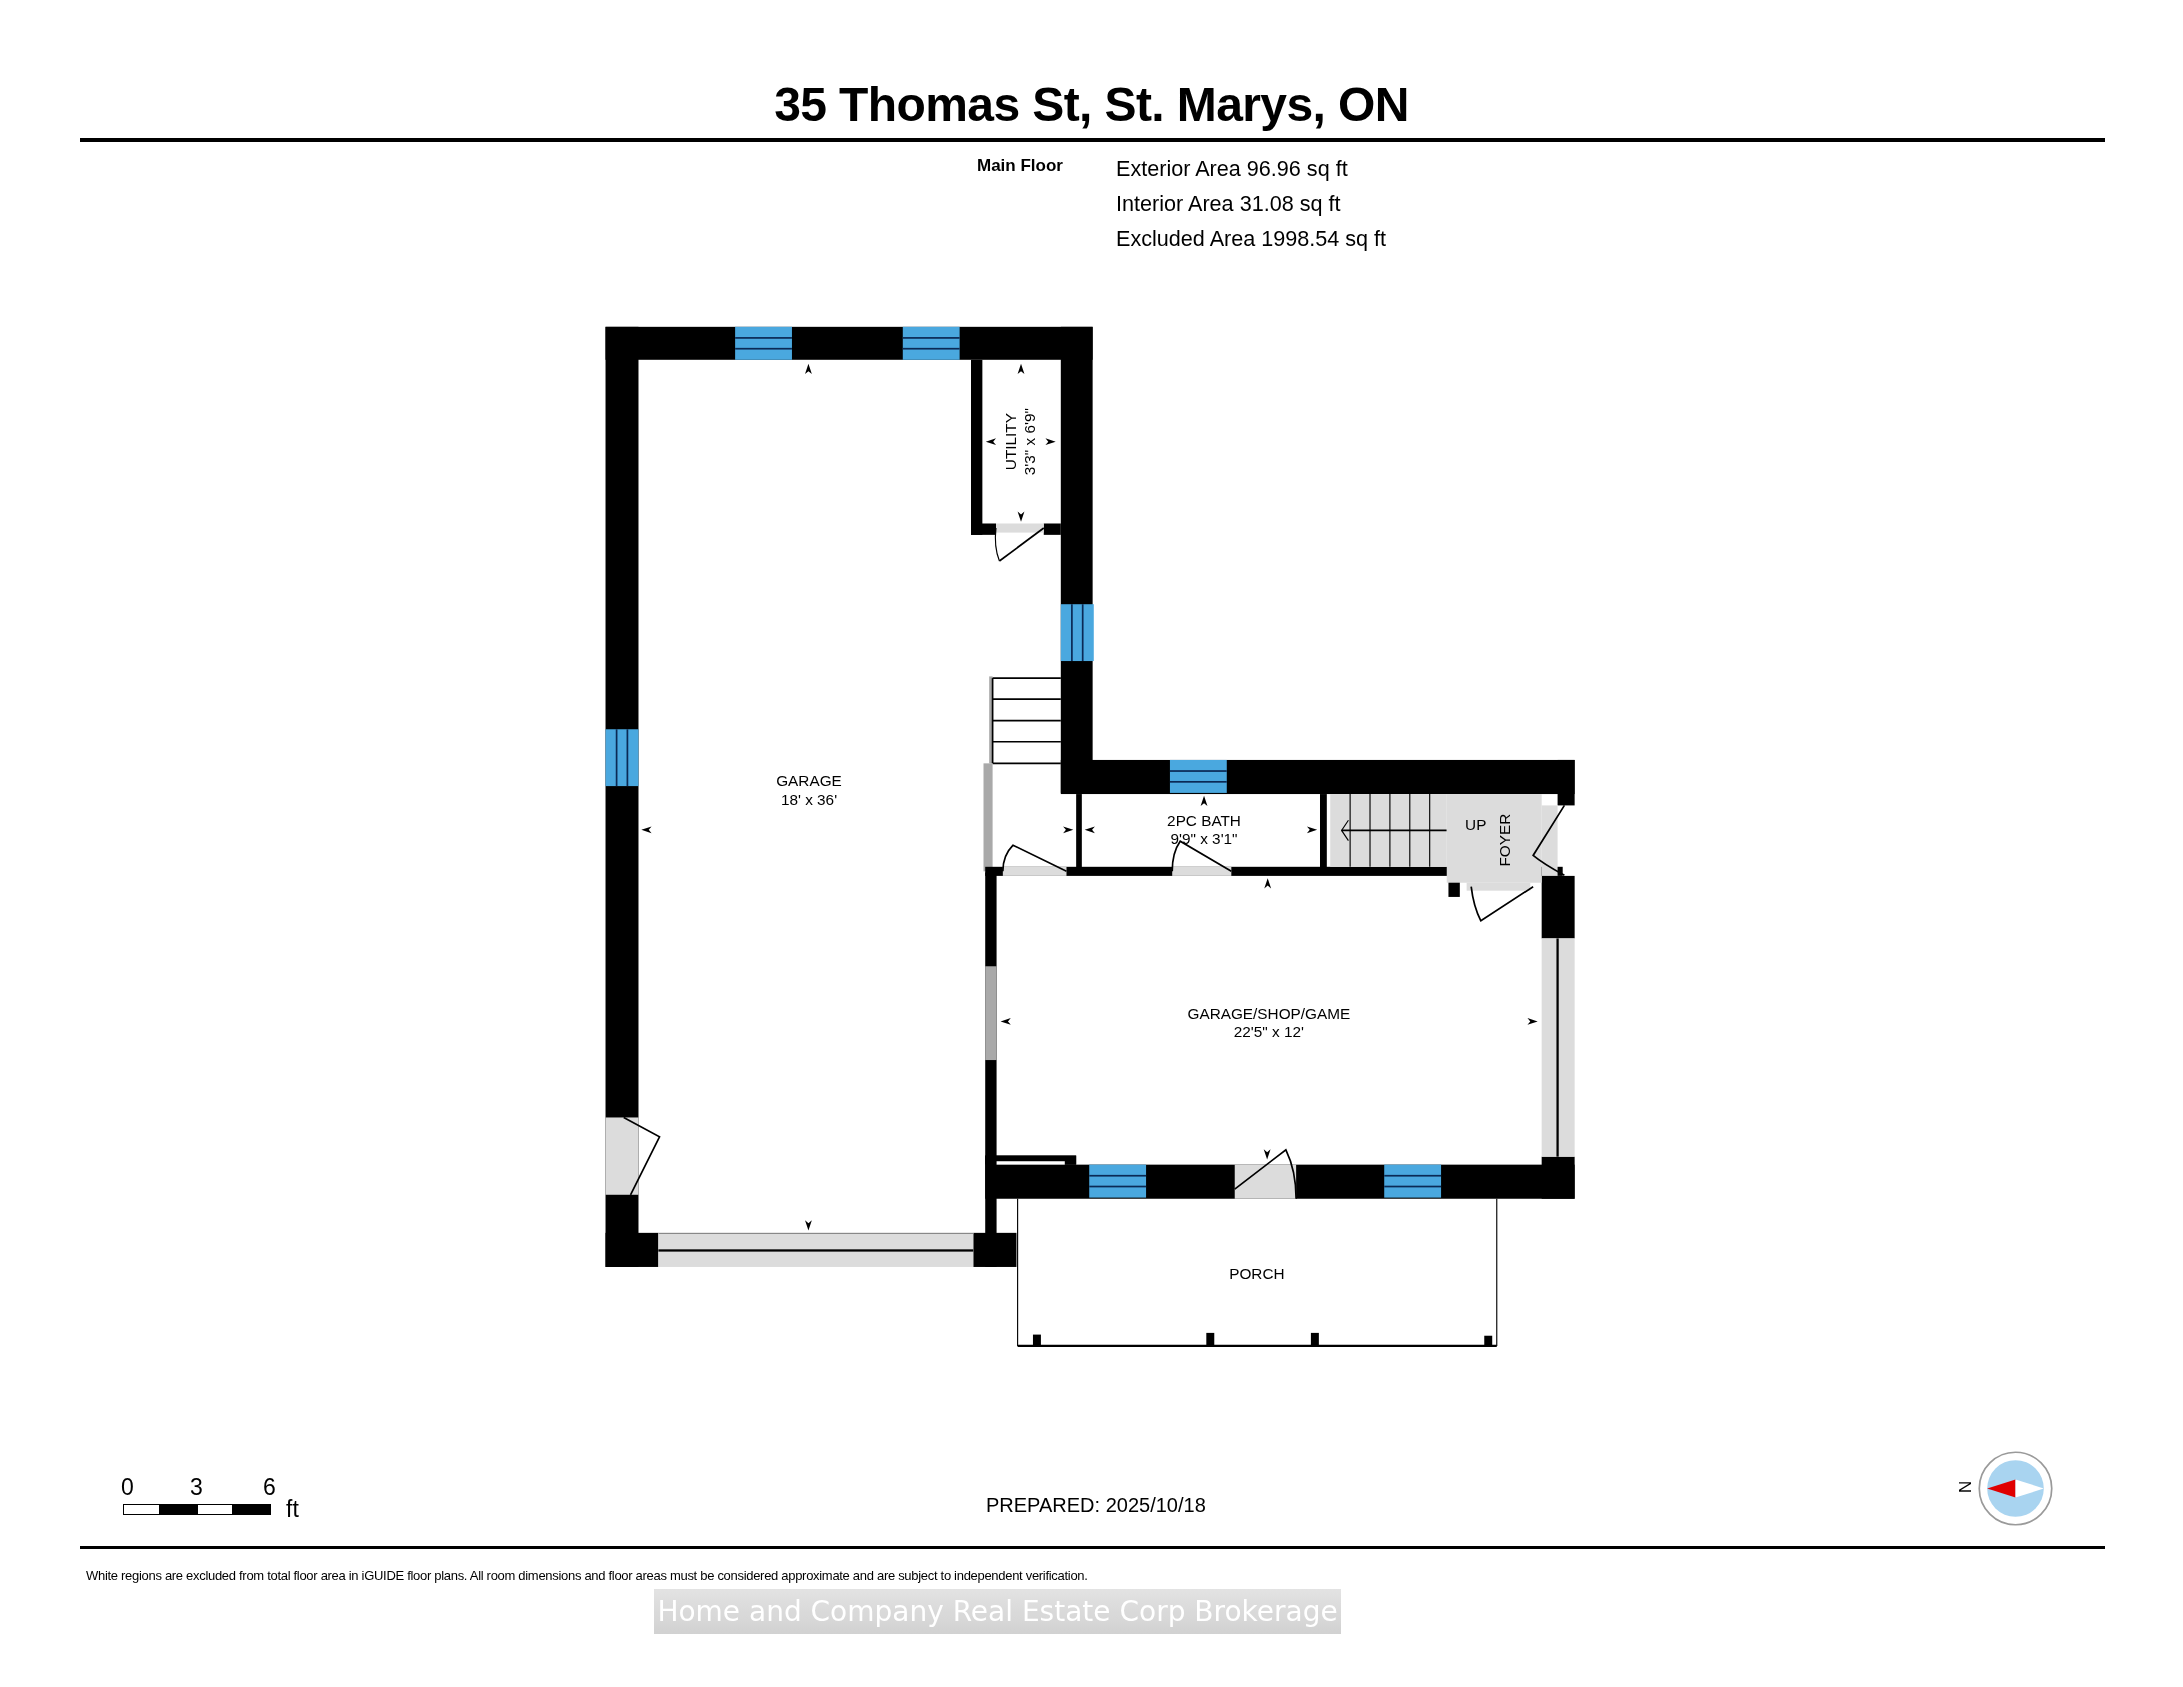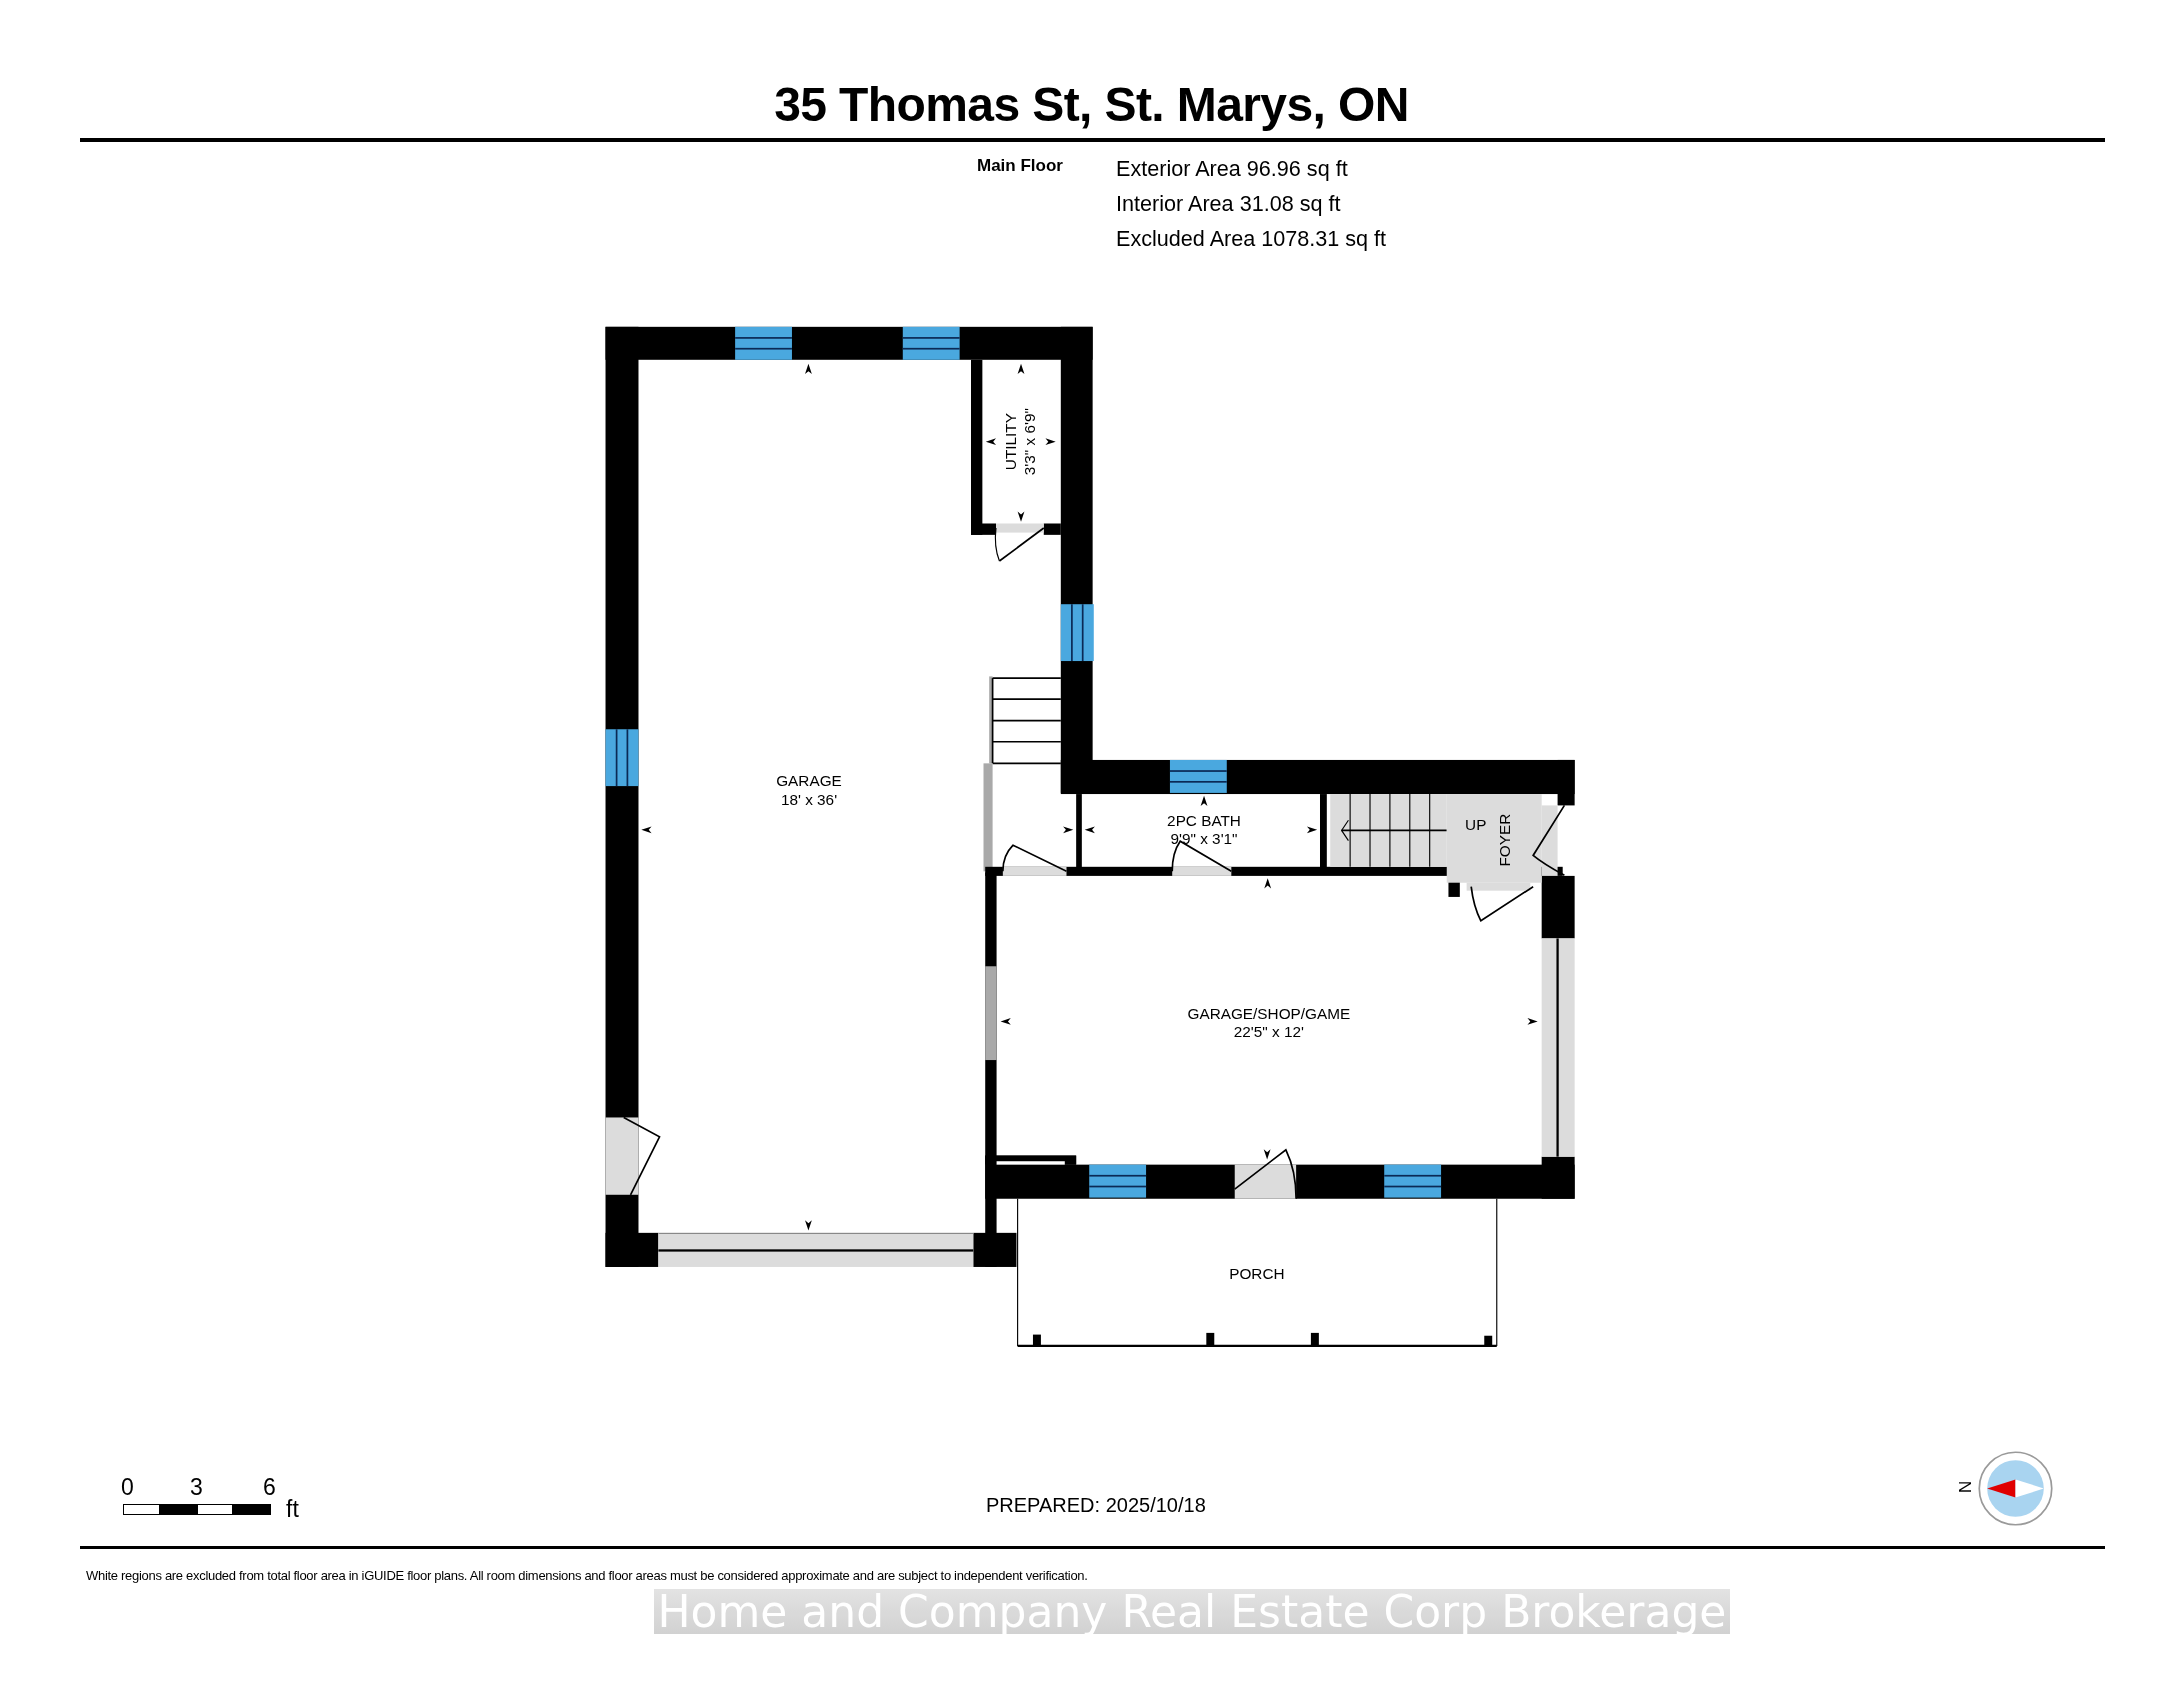--- a/index.html
+++ b/index.html
@@ -8,33 +8,33 @@
   .abs { position:absolute; }
   .title { left:0; width:2183px; top:77px; text-align:center; font-size:48px; font-weight:bold; letter-spacing:-0.6px; }
   .rule { background:#000; }
   .floor-label { font-size:17px; font-weight:bold; }
   .area-line { font-size:21.6px; }
   .plan { left:0; top:0; width:2183px; height:1687px; }
   .room-label { font-family:"Liberation Sans", sans-serif; font-size:27px; fill:#000; text-anchor:middle; }
   .scale-label { font-size:23px; }
   .prepared { font-size:20px; }
   .footer-note { font-size:13px; letter-spacing:-0.3px; }
-  .watermark { font-family:"DejaVu Sans", sans-serif; font-size:44px; color:#ffffff;
+  .watermark { font-family:"DejaVu Sans", sans-serif; font-size:28px; color:#ffffff;
                background:linear-gradient(#e2e2e2,#cfcfcf); padding:0 3.4px; line-height:45px; opacity:0.95; }
 </style>
 </head>
 <body>
 
 <div class="abs title">35 Thomas St, St. Marys, ON</div>
 <div class="abs rule" style="left:80px; top:138px; width:2025px; height:4px;"></div>
 
 <div class="abs floor-label" style="left:977px; top:156px;">Main Floor</div>
 <div class="abs area-line" style="left:1116px; top:156px;">Exterior Area 96.96 sq ft</div>
 <div class="abs area-line" style="left:1116px; top:191px;">Interior Area 31.08 sq ft</div>
-<div class="abs area-line" style="left:1116px; top:226px;">Excluded Area 1078.31 sq ft</div>
+<div class="abs area-line" style="left:1116px; top:226px;">Excluded Area 1998.54 sq ft</div>
 
 <svg class="abs plan" viewBox="0 0 3840 2968" xmlns="http://www.w3.org/2000/svg">
   <defs>
     <g id="winH">
       <rect x="0" y="0" width="100" height="58" fill="#4aa8df"></rect>
       <rect x="0" y="18" width="100" height="3" fill="#0b2a55"></rect>
       <rect x="0" y="37" width="100" height="3" fill="#0b2a55"></rect>
     </g>
     <g id="winV">
       <rect x="0" y="0" width="58" height="100" fill="#4aa8df"></rect>

